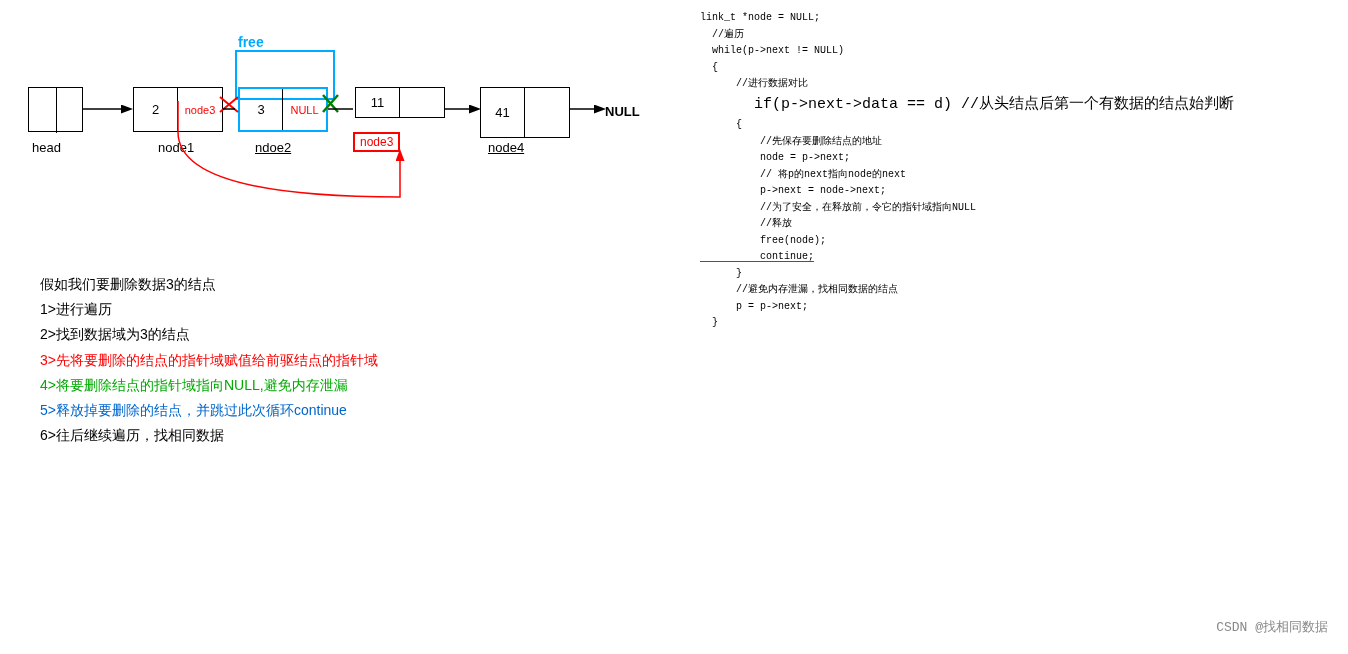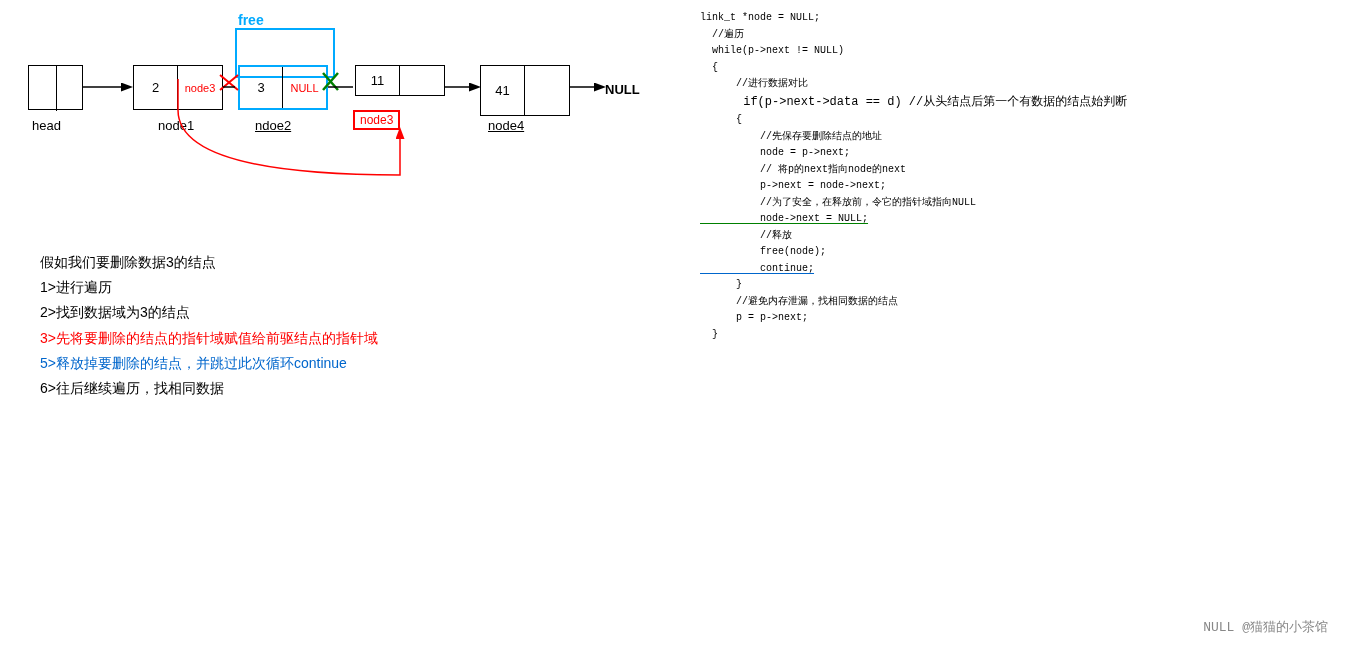--- a/index.html
+++ b/index.html
@@ -30,21 +30,21 @@
       position: relative;
       font-family: 'Courier New', monospace;
       font-size: 14px;
       line-height: 1.6;
     }
 
     
     .diagram-area {
       position: relative;
       height: 230px;
-      margin-top: 0;
+      margin-top: 22px;
     }
 
     .node-label {
       position: absolute;
       font-size: 13px;
       color: #000;
     }
 
     
     .free-label {
@@ -191,42 +191,42 @@
         </defs>
       </svg>
 
     </div>
 
     <div class="desc-area">
       <div class="desc-line">假如我们要删除数据3的结点</div>
       <div class="desc-line">1&gt;进行遍历</div>
       <div class="desc-line">2&gt;找到数据域为3的结点</div>
       <div class="desc-line red">3&gt;先将要删除的结点的指针域赋值给前驱结点的指针域</div>
+      <div class="desc-line green">4&gt;将要删除结点的指针域指向NULL,避免内存泄漏</div>
       <div class="desc-line blue">5&gt;释放掉要删除的结点，并跳过此次循环continue</div>
       <div class="desc-line">6&gt;往后继续遍历，找相同数据</div>
     </div>
   </div>
 
   <div class="right-panel">
     <div class="code-line">link_t *node = NULL;</div>
     <div class="code-line">  //遍历</div>
     <div class="code-line">  while(p-&gt;next != NULL)</div>
     <div class="code-line">  {</div>
     <div class="code-line">      //进行数据对比</div>
-    <div class="code-line" style="font-size:12px;">      if(p-&gt;next-&gt;data == d) //从头结点后第一个有数据的结点始判断</div>
+    <div class="code-line" style="font-size:15px;">      if(p-&gt;next-&gt;data == d) //从头结点后第一个有数据的结点始判断</div>
     <div class="code-line">      {</div>
     <div class="code-line">          //先保存要删除结点的地址</div>
     <div class="code-line">          node = p-&gt;next;</div>
     <div class="code-line">          // 将p的next指向node的next</div>
     <div class="code-line">          p-&gt;next = node-&gt;next;</div>
     <div class="code-line">          //为了安全，在释放前，令它的指针域指向NULL</div>
-    <div class="code-line underline-green">          node-&gt;next = NULL;</div>
     <div class="code-line">          //释放</div>
     <div class="code-line">          free(node);</div>
     <div class="code-line underline-blue">          continue;</div>
     <div class="code-line">      }</div>
     <div class="code-line">      //避免内存泄漏，找相同数据的结点</div>
     <div class="code-line">      p = p-&gt;next;</div>
     <div class="code-line">  }</div>
 
-    <div class="watermark">NULL @猫猫的小茶馆</div>
+    <div class="watermark">CSDN @找相同数据</div>
   </div>
 </div>
 
 </body></html>

